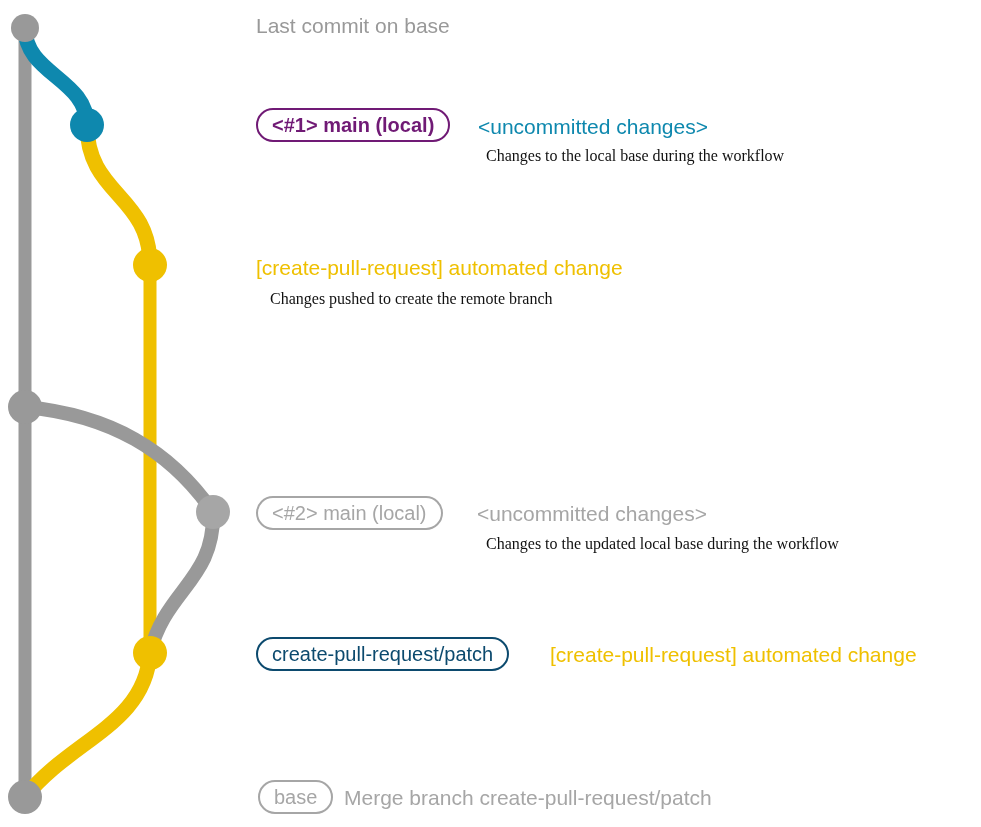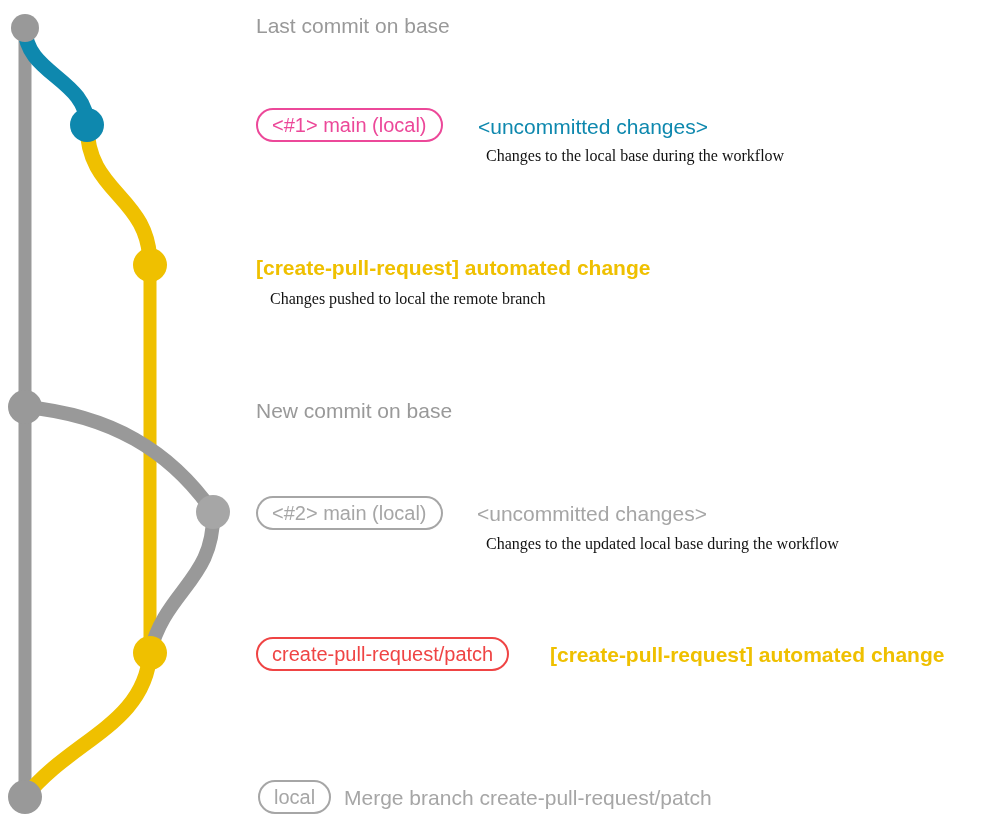--- a/index.html
+++ b/index.html
@@ -54,36 +54,36 @@
     border: 2px solid currentColor;
     border-radius: 18px;
     padding: 0 14px;
     height: 34px;
     font-family: "Liberation Sans", sans-serif;
     font-size: 20px;
     line-height: 1;
     white-space: nowrap;
     background: #ffffff;
   }
-  .pill-blue   { color: #ec4899; }
+  .pill-blue   { color: #701a75; font-weight: bold; }
   .pill-gray   { color: #a6a6a6; }
-  .pill-yellow { color: #ef4444; }
+  .pill-yellow { color: #0c4a6e; }
   .pill-text { color: inherit; }
 
   
   .subject {
     position: absolute;
     font-family: "Liberation Sans", sans-serif;
     font-size: 21px;
     white-space: nowrap;
     line-height: 1;
   }
   .subject-blue   { color: #0e88ae; }
   .subject-gray   { color: #a6a6a6; }
-  .subject-yellow { color: #efc000; font-weight: bold; }
+  .subject-yellow { color: #efc000; }
 
   
   .note {
     position: absolute;
     font-family: "Liberation Serif", serif;
     font-size: 16px;
     color: #111111;
     white-space: nowrap;
     line-height: 1;
   }
@@ -119,28 +119,27 @@
 </svg>
 
 <div class="layer" id="text-layer">
     <div class="heading" style="left: 256px; top: 15px; color: rgb(153, 153, 153);">Last commit on base</div>
     <div class="pill pill-blue" style="left: 256px; top: 108px;">
       <span class="pill-text">&lt;#1&gt; main (local)</span>
     </div>
     <div class="subject subject-blue" style="left: 478px; top: 116px;">&lt;uncommitted changes&gt;</div>
     <div class="note" style="left: 486px; top: 148px;">Changes to the local base during the workflow</div>
     <div class="subject subject-yellow" style="left: 256px; top: 257px;">[create-pull-request] automated change</div>
-    <div class="note" style="left: 270px; top: 291px;">Changes pushed to local the remote branch</div>
-    <div class="heading" style="left: 256px; top: 400px; color: rgb(153, 153, 153);">New commit on base</div>
+    <div class="note" style="left: 270px; top: 291px;">Changes pushed to create the remote branch</div>
     <div class="pill pill-gray" style="left: 256px; top: 496px;">
       <span class="pill-text">&lt;#2&gt; main (local)</span>
     </div>
     <div class="subject subject-gray" style="left: 477px; top: 503px;">&lt;uncommitted changes&gt;</div>
     <div class="note" style="left: 486px; top: 536px;">Changes to the updated local base during the workflow</div>
     <div class="pill pill-yellow" style="left: 256px; top: 637px;">
       <span class="pill-text">create-pull-request/patch</span>
     </div>
     <div class="subject subject-yellow" style="left: 550px; top: 644px;">[create-pull-request] automated change</div>
     <div class="pill pill-gray" style="left: 258px; top: 780px;">
-      <span class="pill-text">local</span>
+      <span class="pill-text">base</span>
     </div>
     <div class="subject subject-gray" style="left: 344px; top: 787px;">Merge branch create-pull-request/patch</div>
   </div>
 
 </body></html>

